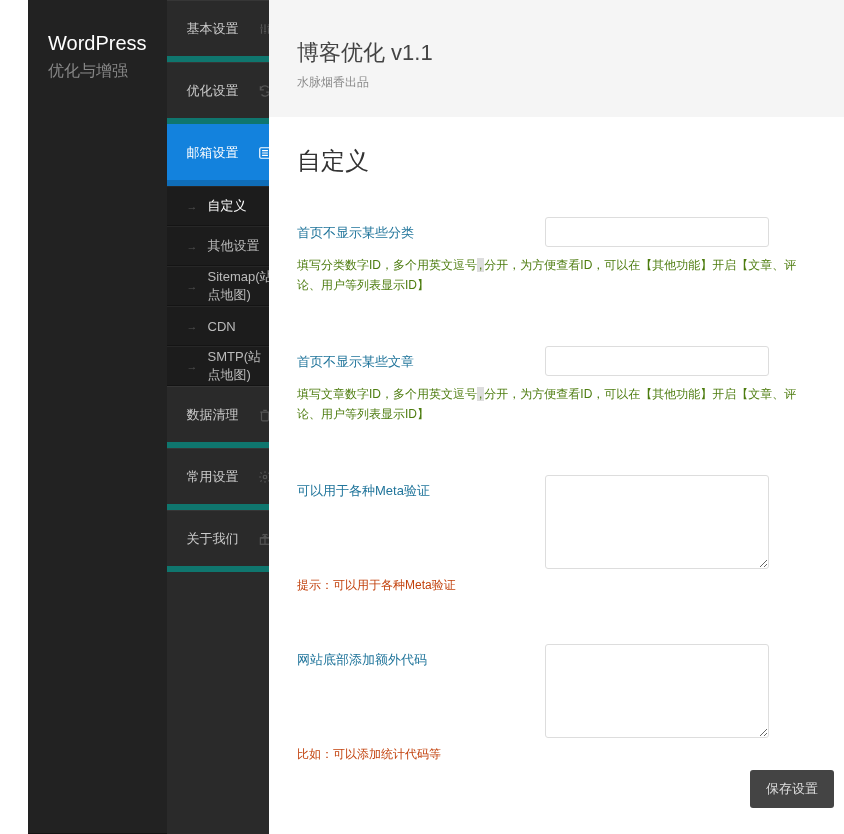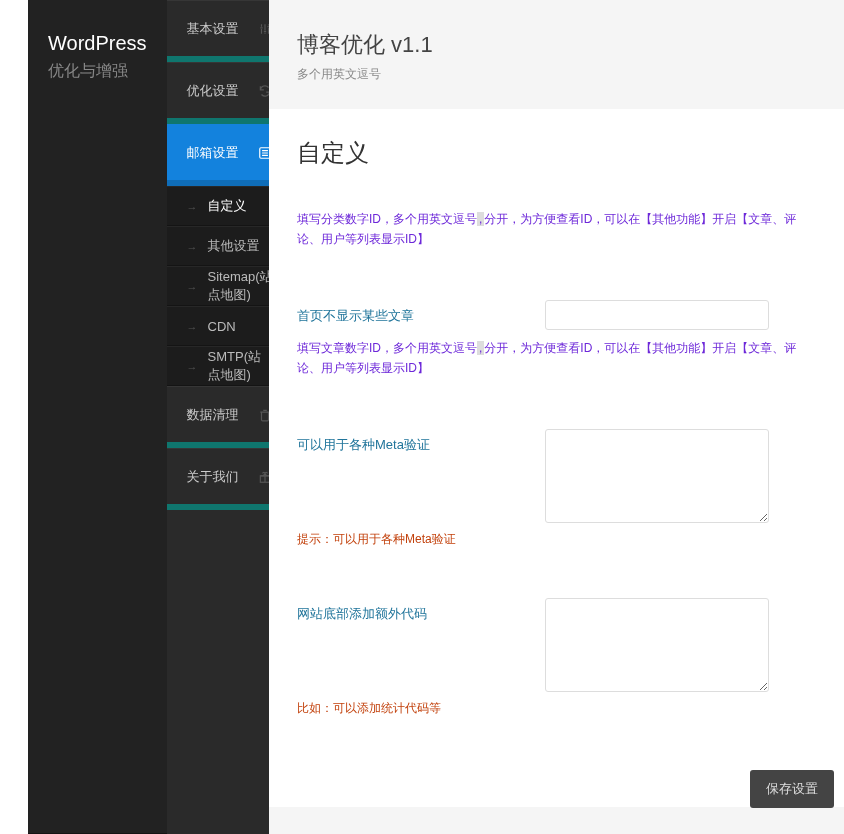--- a/index.html
+++ b/index.html
@@ -107,21 +107,21 @@
       font-size: 16px;
     }
     .main {
       flex: 1;
       background: #f5f5f5;
       height: 834px;
       overflow: auto;
       position: relative;
     }
     .main-header {
-      padding: 30px 28px 26px 28px;
+      padding: 38px 28px 26px 28px;
     }
     .main-title {
       font-size: 22px;
       font-weight: 400;
       color: #444;
       margin-bottom: 6px;
     }
     .main-sub {
       font-size: 12px;
       color: #888;
@@ -155,21 +155,21 @@
       border-radius: 3px;
       padding: 4px 8px;
       font-size: 13px;
     }
     textarea.form-control {
       height: 94px;
       resize: vertical;
     }
     .form-help {
       font-size: 12px;
-      color: #6d28d9;
+      color: #4d7c0f;
       margin-bottom: 50px;
       line-height: 1.7;
     }
     .help-below {
       font-size: 12px;
       color: #c2410c;
       margin-bottom: 50px;
     }
     .save-btn {
       position: absolute;
@@ -242,20 +242,29 @@
       <div class="subnav-item">
         <span class="subnav-arrow">→</span>
         <span>SMTP(站点地图)</span>
       </div>
     </div>
     <div class="nav-item">
       <span>数据清理</span>
       <span class="nav-icon">
         <svg width="14" height="14" viewBox="0 0 24 24" fill="none" stroke="currentColor" stroke-width="2">
             <path d="M6 7h12v13a2 2 0 01-2 2H8a2 2 0 01-2-2V7zM9 4h6M4 7h16"></path>
+          </svg>
+      </span>
+    </div>
+    <div class="nav-item">
+      <span>常用设置</span>
+      <span class="nav-icon">
+        <svg width="14" height="14" viewBox="0 0 24 24" fill="none" stroke="currentColor" stroke-width="2">
+            <circle cx="12" cy="12" r="3"></circle>
+            <path d="M12 2v3M12 19v3M4.2 4.2l2.1 2.1M17.7 17.7l2.1 2.1M2 12h3M19 12h3M4.2 19.8l2.1-2.1M17.7 6.3l2.1-2.1"></path>
           </svg>
       </span>
     </div>
     <div class="nav-item">
       <span>关于我们</span>
       <span class="nav-icon">
         <svg width="14" height="14" viewBox="0 0 24 24" fill="none" stroke="currentColor" stroke-width="2">
             <rect x="4" y="10" width="16" height="11"></rect>
             <path d="M12 10v11M4 10h16M8 6a2 2 0 114 0c0 2-4 4-4 4M16 6a2 2 0 10-4 0c0 2 4 4 4 4"></path>
           </svg>
@@ -284,25 +293,29 @@
       <svg width="16" height="16" viewBox="0 0 24 24" fill="currentColor">
           <path d="M22 5.8c-.8.4-1.6.6-2.5.7.9-.5 1.6-1.4 1.9-2.4-.8.5-1.8.9-2.7 1.1-.8-.9-2-1.4-3.2-1.4-2.4 0-4.4 2-4.4 4.4 0 .3 0 .7.1 1-3.7-.2-6.9-2-9.1-4.6-.4.7-.6 1.4-.6 2.2 0 1.5.8 2.9 2 3.7-.7 0-1.4-.2-2-.5v.1c0 2.1 1.5 3.9 3.5 4.3-.4.1-.8.2-1.2.2-.3 0-.6 0-.8-.1.6 1.8 2.2 3 4.1 3.1-1.5 1.2-3.4 1.9-5.5 1.9-.4 0-.7 0-1.1-.1 2 1.3 4.3 2 6.8 2 8.2 0 12.6-6.8 12.6-12.6v-.6c.9-.6 1.6-1.4 2.2-2.3z"></path>
         </svg>
     </span>
   </div>
 </div>
 
 <div class="main">
   <div class="main-header">
     <div class="main-title">博客优化 v1.1</div>
-    <div class="main-sub">多个用英文逗号</div>
+    <div class="main-sub">水脉烟香出品</div>
   </div>
   <div class="panel">
     <h2 class="panel-title">自定义</h2>
 
+    <div class="form-row">
+      <label class="form-label">首页不显示某些分类</label>
+      <input type="text" class="form-control" style="">
+    </div>
     <div class="form-help">
       <span>填写分类数字ID，多个用英文逗号</span><span class="comma-hl">,</span><span>分开，为方便查看ID，可以在【其他功能】开启【文章、评论、用户等列表显示ID】</span>
     </div>
 
     <div class="form-row">
       <label class="form-label">首页不显示某些文章</label>
       <input type="text" class="form-control" style="">
     </div>
     <div class="form-help">
       <span>填写文章数字ID，多个用英文逗号</span><span class="comma-hl">,</span><span>分开，为方便查看ID，可以在【其他功能】开启【文章、评论、用户等列表显示ID】</span>

